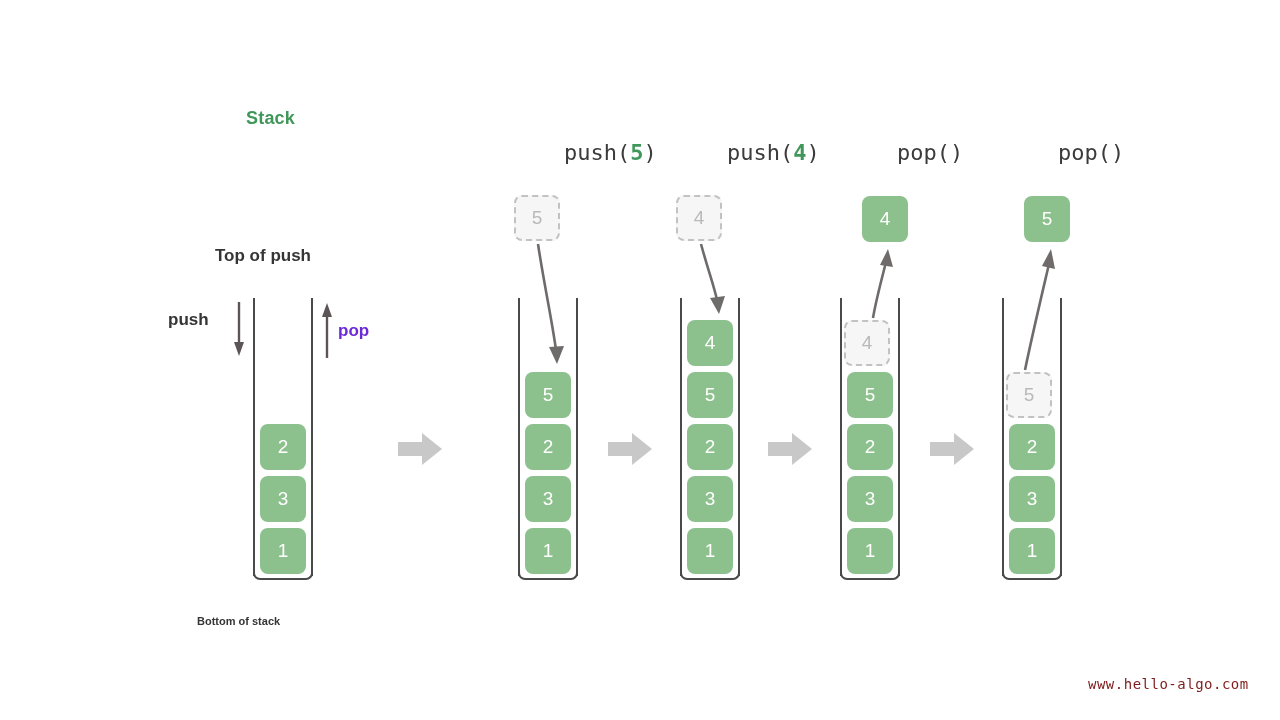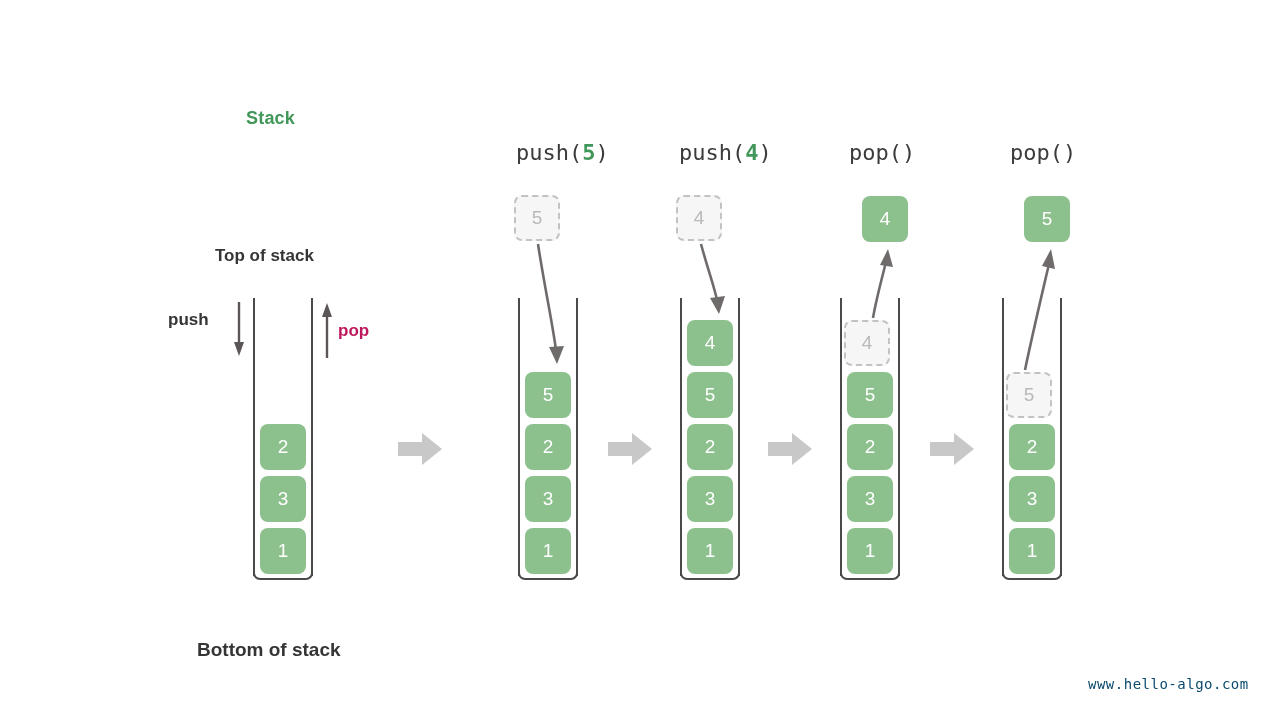--- a/index.html
+++ b/index.html
@@ -19,38 +19,39 @@
     left: 246px; top: 108px;
     font-size: 18px; font-weight: bold;
     color: #41975a; letter-spacing: 0.2px;
   }
   .lbl-top {
     left: 215px; top: 246px;
     font-size: 17px; font-weight: bold; color: #353535;
   }
   .lbl-bottom {
     left: 197px; top: 615px;
-    font-size: 19px; font-weight: bold; color: #353535; margin-top: 24px;
+    font-size: 11px; font-weight: bold; color: #353535;
   }
   .lbl-push {
     left: 168px; top: 310px;
     font-size: 17px; font-weight: bold; color: #353535;
   }
   .lbl-pop {
     left: 338px; top: 321px;
-    font-size: 17px; font-weight: bold; color: #be185d;
+    font-size: 17px; font-weight: bold; color: #6d28d9;
   }
 
   
   .op-header {
     top: 140px;
     font-family: "DejaVu Sans Mono", "Liberation Mono", monospace;
     font-size: 22px;
     color: #3b3b3b;
     white-space: nowrap;
+    margin-left: 48px;
   }
   .op-header .arg { color: #41975a; font-weight: bold; }
 
   
   .stack-col { top: 0; width: 170px; height: 720px; }
 
   .container-walls {
     width: 60px; height: 283px;
     left: 0; top: 298px;
   }
@@ -90,34 +91,34 @@
   }
 
   
   .flow-arrow { top: 432px; }
 
   
   .watermark {
     left: 1088px; top: 676px;
     font-family: "DejaVu Sans Mono", "Liberation Mono", monospace;
     font-size: 14px;
-    color: #0c4a6e;
+    color: #7f1d1d;
     letter-spacing: 0.5px;
   }
 
   svg { overflow: visible; }
 </style>
 </head>
 <body>
 
 <div id="canvas">
 
   <div class="abs title-stack">Stack</div>
 
-  <div class="abs lbl-top">Top of stack</div>
+  <div class="abs lbl-top">Top of push</div>
 
   <div class="abs lbl-bottom">Bottom of stack</div>
 
   <div class="abs lbl-push">push</div>
   <div class="abs lbl-pop">pop</div>
 
   <svg class="abs" style="left:230px; top:300px;" width="20" height="60" viewBox="0 0 20 60">
     <line x1="9" y1="2" x2="9" y2="46" stroke="#5b5655" stroke-width="2.4"></line>
     <path d="M9 56 L4 42 L14 42 Z" fill="#5b5655"></path>
   </svg>

